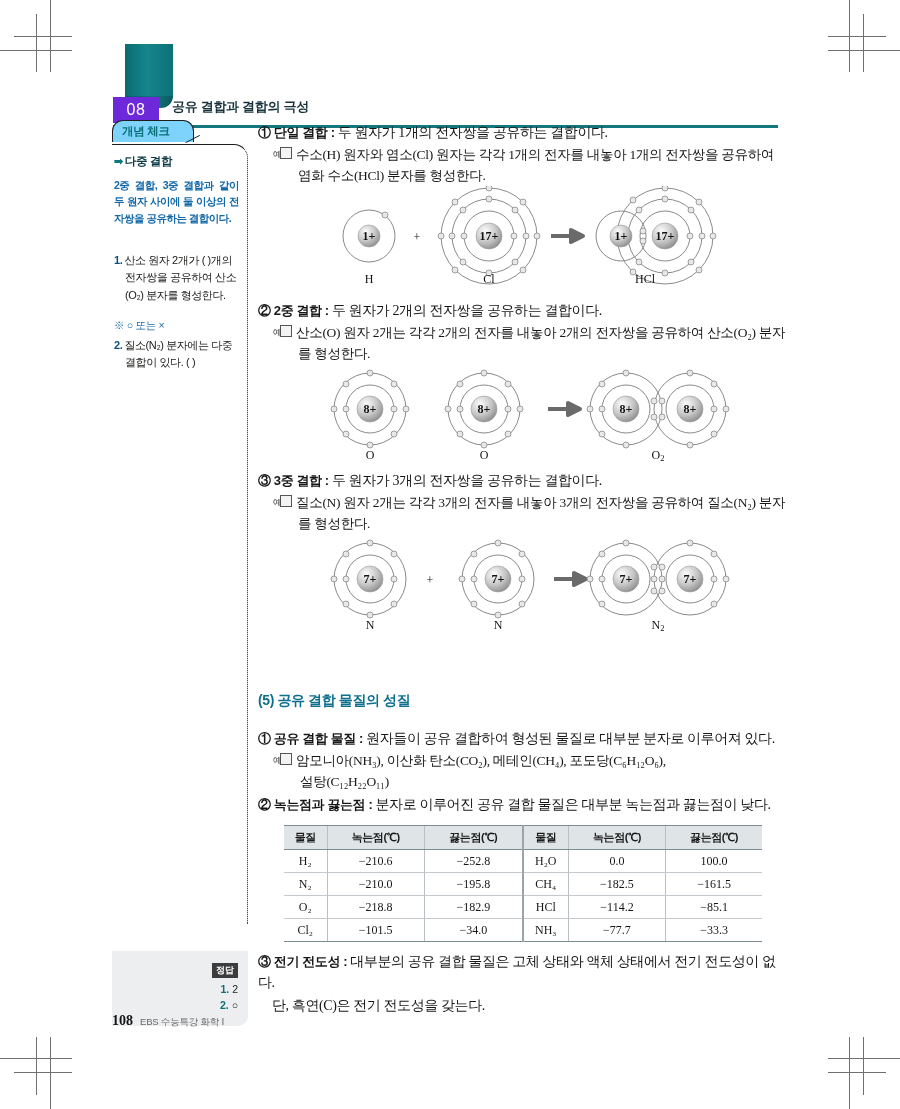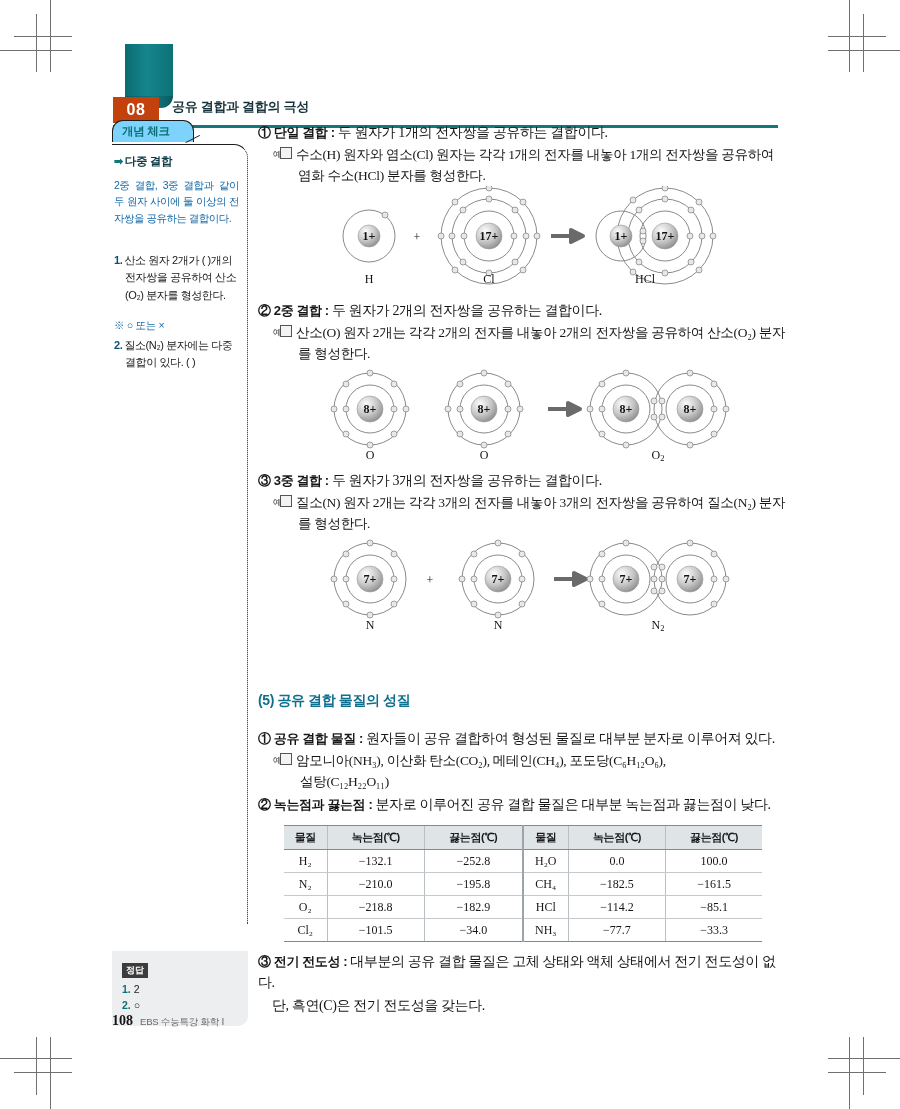--- a/index.html
+++ b/index.html
@@ -25,23 +25,23 @@
     background: linear-gradient(to right, #0b6b72 0%, #15868c 45%, #0d7177 100%);
     border-radius: 0 0 3px 3px;
   }
   .ribbon:after {
     content: ""; position: absolute; left: 0; bottom: -9px; width: 48px; height: 12px;
     background: linear-gradient(to right, #0a5a60 0%, #12777d 60%, #0a5a60 100%);
     border-radius: 0 0 14px 3px;
   }
   .numbox {
     position: absolute; left: 113px; top: 53px; width: 46px; height: 26px;
-    background: #c2410c; color: #ffffff;
+    background: #6d28d9; color: #ffffff;
     font-family: "Liberation Sans", sans-serif;
-    font-weight: bold; font-size: 16px; letter-spacing: .5px;
+    font-weight: normal; font-size: 16px; letter-spacing: .5px;
     display: flex; align-items: center; justify-content: center;
   }
   .hdr-title {
     position: absolute; left: 172px; top: 54px;
     font-family: "Liberation Sans", sans-serif;
     font-weight: bold; font-size: 13px; color: #16313a; letter-spacing: -.3px;
   }
   .hdr-rule {
     position: absolute; left: 113px; top: 81px; width: 665px; height: 3px;
     background: #12787e;
@@ -76,32 +76,33 @@
     font-family: "Liberation Sans", sans-serif;
     font-weight: bold; font-size: 11.5px; color: #0f3b46;
     margin-bottom: 3px; letter-spacing: -.4px;
   }
   .cc-sub .dot {
     display: inline-block; color: #0d787e; font-size: 11px; margin-right: 2px;
   }
   .cc-desc {
     font-family: "Liberation Sans", sans-serif;
     font-size: 10.5px; color: #1469a8; line-height: 1.55;
-    letter-spacing: -.5px; text-align: justify; font-weight: normal; margin-top: 8px;
+    letter-spacing: -.5px; text-align: justify; font-weight: bold; margin-top: 8px;
   }
   .cc-q { margin-top: 26px; font-size: 11px; line-height: 1.6; letter-spacing: -.4px;
           font-family: "Liberation Sans", sans-serif; color: #20201f; }
   .cc-q .num { font-weight: bold; color: #0d4f7a; margin-right: 2px; }
   .cc-q p { text-indent: -11px; padding-left: 11px; }
   .cc-note { margin-top: 14px; font-size: 10.5px; color: #1469a8;
              font-family: "Liberation Sans", sans-serif; letter-spacing: -.3px; }
   .cc-ans {
     position: absolute; left: 0; top: 806px; width: 136px;
     background: #eceef0; border-radius: 0 0 10px 0;
     padding: 8px 10px 12px 10px;
+    text-align: right;
   }
   .cc-ans .tag {
     display: inline-block; background: #3c3c3c; color: #fff;
     font-family: "Liberation Sans", sans-serif; font-size: 9px;
     padding: 1px 4px; font-weight: bold; margin-bottom: 4px;
   }
   .cc-ans .row { font-family: "Liberation Sans", sans-serif; font-size: 10.5px; color: #222; line-height: 1.5; }
   .cc-ans .row b { color: #0d6f75; }
 
   
@@ -522,21 +523,21 @@
             <th class="vsep">녹는점(℃)</th>
             <th class="vsep">끓는점(℃)</th>
             <th class="gap">물질</th>
             <th class="vsep">녹는점(℃)</th>
             <th class="vsep">끓는점(℃)</th>
           </tr>
         </thead>
         <tbody>
           <tr>
             <td>H₂</td>
-            <td class="vsep">−132.1</td>
+            <td class="vsep">−210.6</td>
             <td class="vsep">−252.8</td>
             <td class="gap">H₂O</td>
             <td class="vsep">0.0</td>
             <td class="vsep">100.0</td>
           </tr>
           <tr>
             <td>N₂</td>
             <td class="vsep">−210.0</td>
             <td class="vsep">−195.8</td>
             <td class="gap">CH₄</td>

